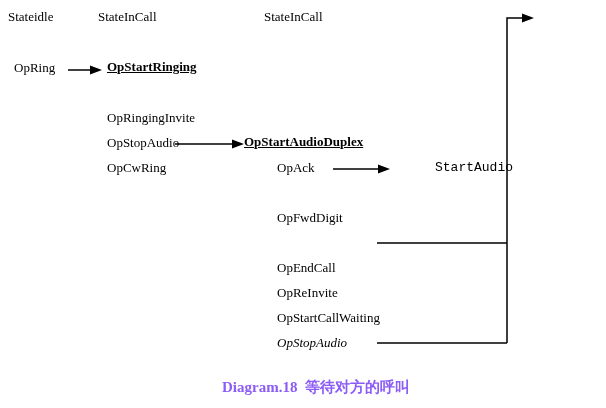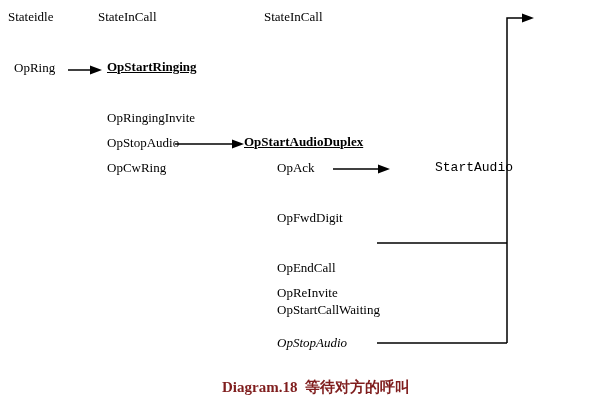--- a/index.html
+++ b/index.html
@@ -30,21 +30,21 @@
   .it {
     font-style: italic;
   }
   .caption {
     position: absolute;
     left: 222px;
     top: 378px;
     font-size: 15px;
     font-weight: bold;
     white-space: pre;
-    color: #7f1d1d;
+    color: #8b5cf6;
   }
   svg.connectors {
     position: absolute;
     left: 0;
     top: 0;
     width: 606px;
     height: 408px;
     pointer-events: none;
   }
   svg.connectors line, svg.connectors polyline {
@@ -91,20 +91,20 @@
   <div class="lbl bu" style="left:107px; top:59px;">OpStartRinging</div>
   <div class="lbl" style="left:107px; top:110px;">OpRingingInvite</div>
   <div class="lbl" style="left:107px; top:135px;">OpStopAudio</div>
   <div class="lbl" style="left:107px; top:160px;">OpCwRing</div>
 
   <div class="lbl bu" style="left:244px; top:134px;">OpStartAudioDuplex</div>
   <div class="lbl" style="left:277px; top:160px;">OpAck</div>
   <div class="lbl" style="left:277px; top:210px;">OpFwdDigit</div>
   <div class="lbl" style="left:277px; top:260px;">OpEndCall</div>
   <div class="lbl" style="left:277px; top:285px;">OpReInvite</div>
-  <div class="lbl" style="left:277px; top:302px;">OpStartCallWaiting</div>
+  <div class="lbl" style="left:277px; top:310px;">OpStartCallWaiting</div>
   <div class="lbl it" style="left:277px; top:335px;">OpStopAudio</div>
 
   <div class="lbl" style="left:435px; top:160px;font-family:Liberation Mono, monospace;">StartAudio</div>
 
   <div class="caption">Diagram.18  等待对方的呼叫</div>
 
 </div>
 
 </body></html>

